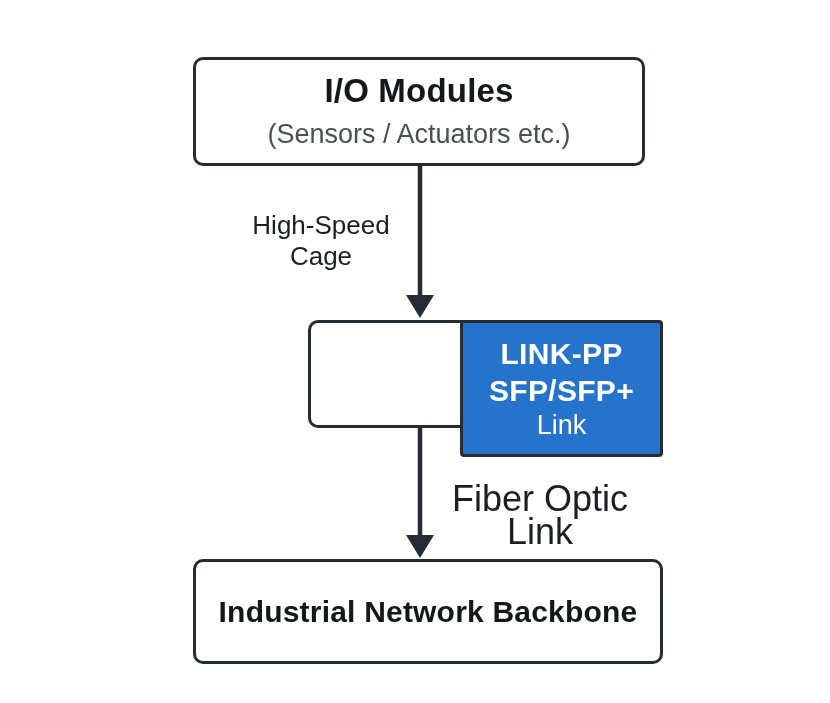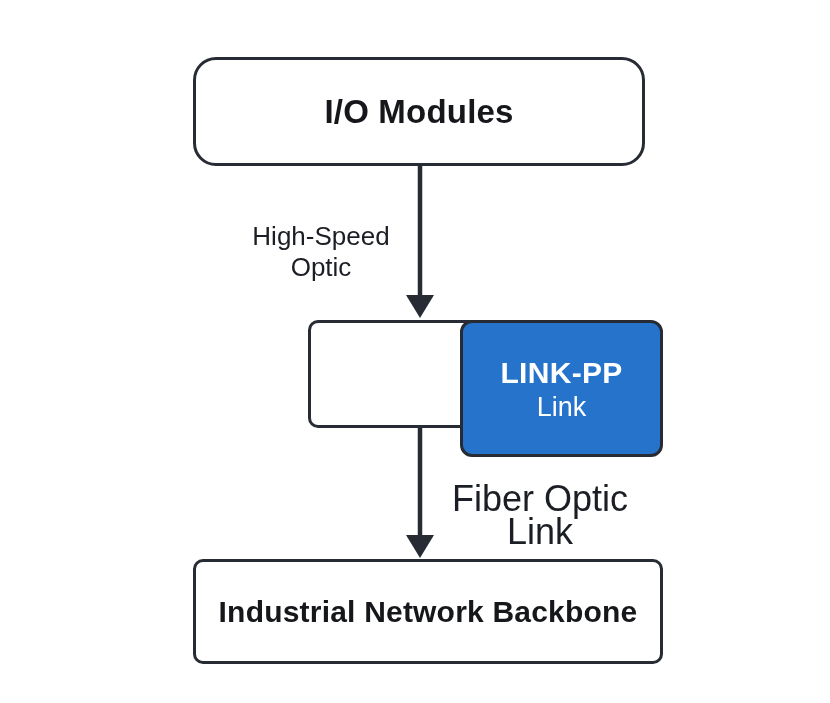--- a/index.html
+++ b/index.html
@@ -45,21 +45,20 @@
     flex-direction: column;
     align-items: center;
     justify-content: center;
     text-align: center;
   }
   .node-io {
     left: 193px; top: 57px;
     width: 452px; height: 109px;
     z-index: 2;
     gap: 8px;
-    border-radius: 23px;
   }
   .node-backbone {
     left: 193px; top: 559px;
     width: 470px; height: 105px;
     z-index: 2;
     gap: 2px;
   }
   .node-title {
     font-size: 33px;
     font-weight: 700;
@@ -90,21 +89,21 @@
     font-weight: 700;
     color: #0c0d0f;
     z-index: 3;
     letter-spacing: 0.5px;
   }
   .node-sfp {
     left: 460px; top: 320px;
     width: 203px; height: 137px;
     background: var(--accent-blue);
     border: 3px solid var(--stroke-dark);
-    border-radius: 12px;
+    border-radius: 4px;
     z-index: 4;
     color: var(--cage-text);
     gap: 0px;
     justify-content: center;
   }
   .sfp-line-bold {
     font-size: 30px;
     font-weight: 700;
     line-height: 37px;
     color: var(--cage-text);
@@ -118,21 +117,21 @@
   }
   .edge-label {
     position: absolute;
     font-size: 26px;
     color: var(--label-dark);
     text-align: center;
     line-height: 31px;
     z-index: 2;
   }
   .label-high-speed {
-    left: 196px; top: 221px;
+    left: 196px; top: 210px;
     width: 250px;
     text-align: center;
   }
   .label-fiber {
     left: 430px; top: 482px;
     width: 220px;
     line-height: 33px;
     font-size: 36px;
   }
 </style>
@@ -147,31 +146,33 @@
       <polygon points="406,295 434,295 420,318"></polygon>
     </g>
     <g>
       <line x1="420" y1="427" x2="420" y2="537"></line>
       <polygon points="406,535 434,535 420,558"></polygon>
     </g>
   </svg>
 
   <div class="node node-io">
     <div class="node-title">I/O Modules</div>
+    <div class="node-subtitle">(Sensors / Actuators etc.)</div>
   </div>
 
   <div class="edge-label label-high-speed">
     <div>High-Speed</div>
-    <div>Optic</div>
+    <div>Cage</div>
   </div>
 
   <div class="node node-ipc"></div>
 
   <div class="node node-sfp">
     <div class="sfp-line-bold">LINK-PP</div>
+    <div class="sfp-line-bold">SFP/SFP+</div>
     <div class="sfp-line-reg">Link</div>
   </div>
 
   <div class="edge-label label-fiber">Fiber Optic Link</div>
 
   <div class="node node-backbone">
     <div class="node-title">Industrial Network Backbone</div>
   </div>
 
 </div>

